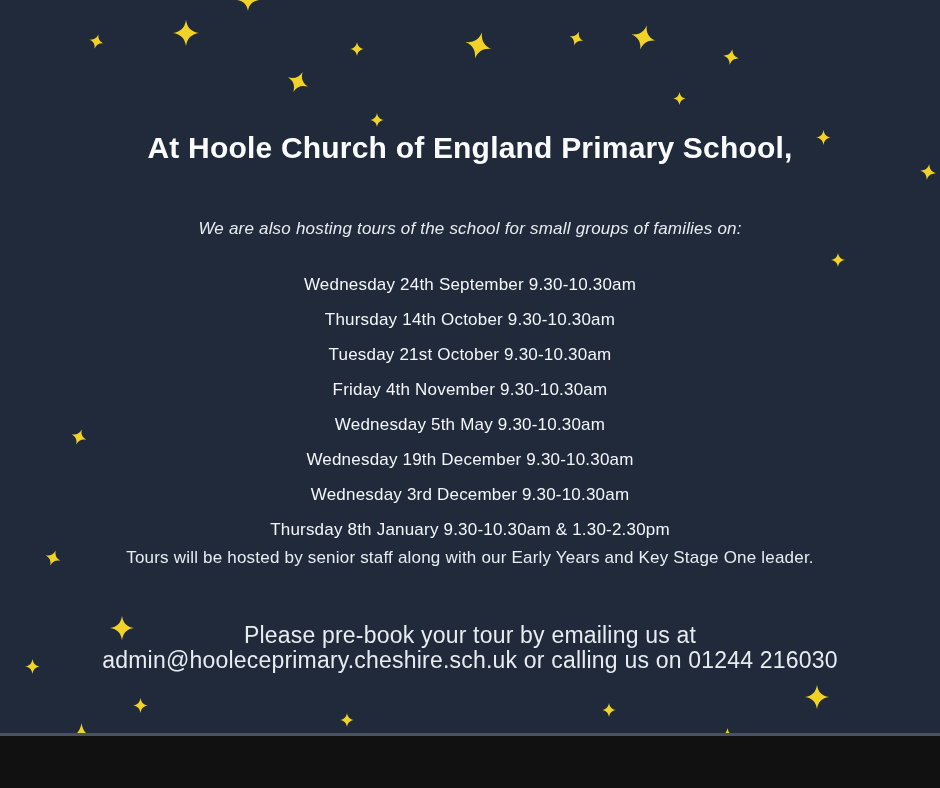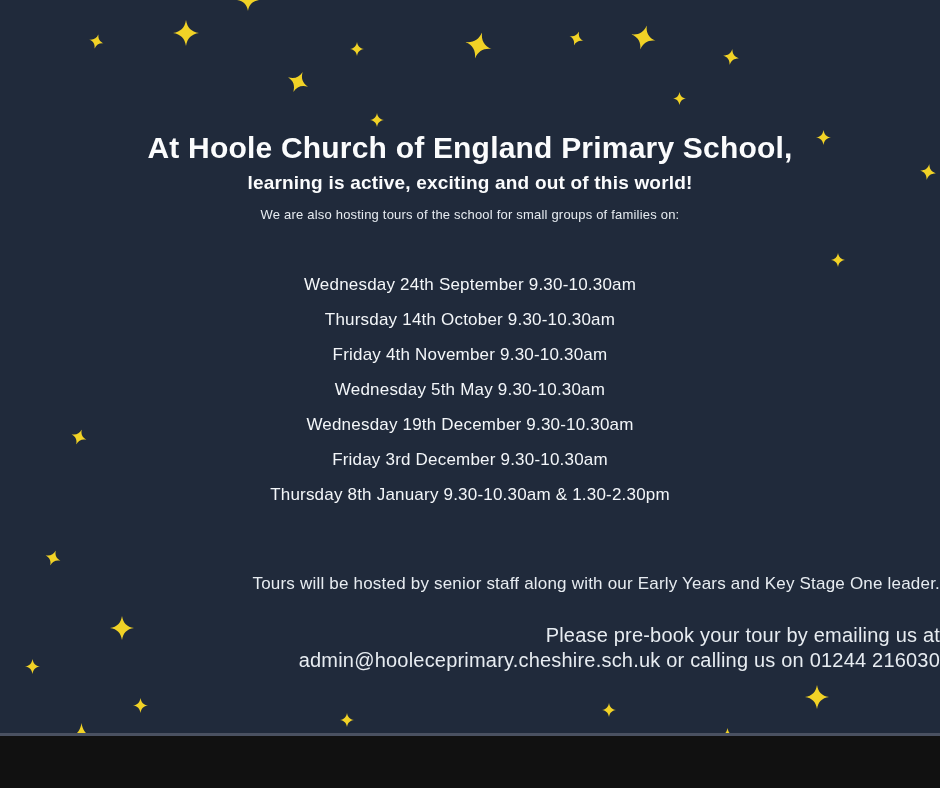--- a/index.html
+++ b/index.html
@@ -29,47 +29,46 @@
     letter-spacing:0.2px;
   }
   .subtitle{
     top:172px;
     font-size:19px;
     font-weight:bold;
     color:var(--text-primary);
     letter-spacing:0.2px;
   }
   .intro{
-    top:207px;
-    font-size:13px;
+    top:219px;
+    font-size:17px;
     color:var(--text-soft);
     letter-spacing:0.2px;
+    font-style:italic;
   }
   .dates{
     top:267px;
     font-size:17px;
     font-weight:normal;
     color:#F3F6F9;
     letter-spacing:0.2px;
   }
   .date-line{line-height:35px;}
   .hosts{
-    top:574px;
+    top:548px;
     font-size:17px;
     color:var(--text-soft);
     letter-spacing:0.2px;
-    text-align:right;
   }
   .booking{
     top:623px;
-    font-size:20px;
+    font-size:23px;
     color:var(--text-soft);
     letter-spacing:0.2px;
     line-height:25px;
-    text-align:right;
   }
   .bottom-edge{
     position:absolute;left:0;bottom:0;
     width:940px;height:3px;
     background:var(--edge);
   }
 </style>
 </head>
 <body>
 
@@ -155,30 +154,30 @@
       </svg>
       <svg viewBox="0 0 100 100" width="13" height="13" style="left: 566.5px; top: 759.5px;">
         <path d="M50 0 C55 30 70 45 100 50 C70 55 55 70 50 100 C45 70 30 55 0 50 C30 45 45 30 50 0 Z" fill="#F1D226"></path>
       </svg>
       <svg viewBox="0 0 100 100" width="14" height="14" style="left: 829px; top: 767px;">
         <path d="M50 0 C55 30 70 45 100 50 C70 55 55 70 50 100 C45 70 30 55 0 50 C30 45 45 30 50 0 Z" fill="#F1D226"></path>
       </svg>
     </div>
 
   <div class="txt title">At Hoole Church of England Primary School,</div>
-  <div class="txt subtitle">learning is active, exciting and out of this world!</div>
   <div class="txt intro">We are also hosting tours of the school for small groups of families on:</div>
 
   <div class="txt dates">
       <div class="date-line">Wednesday 24th September 9.30-10.30am</div>
       <div class="date-line">Thursday 14th October 9.30-10.30am</div>
+      <div class="date-line">Tuesday 21st October 9.30-10.30am</div>
       <div class="date-line">Friday 4th November 9.30-10.30am</div>
       <div class="date-line">Wednesday 5th May 9.30-10.30am</div>
       <div class="date-line">Wednesday 19th December 9.30-10.30am</div>
-      <div class="date-line">Friday 3rd December 9.30-10.30am</div>
+      <div class="date-line">Wednesday 3rd December 9.30-10.30am</div>
       <div class="date-line">Thursday 8th January 9.30-10.30am &amp; 1.30-2.30pm</div>
     </div>
 
   <div class="txt hosts">Tours will be hosted by senior staff along with our Early Years and Key Stage One leader.</div>
 
   <div class="txt booking">
     <div>Please pre-book your tour by emailing us at</div>
     <div>admin@hooleceprimary.cheshire.sch.uk or calling us on 01244 216030</div>
   </div>
 

